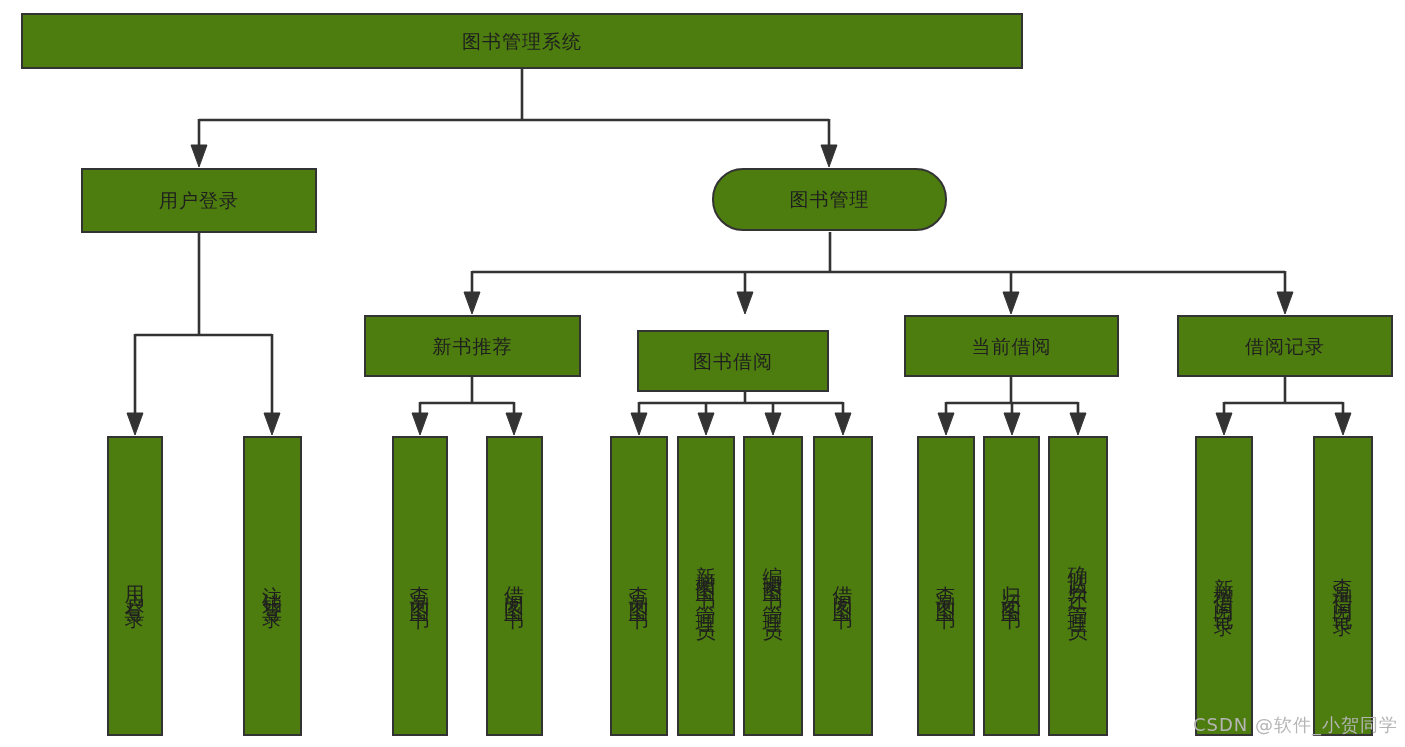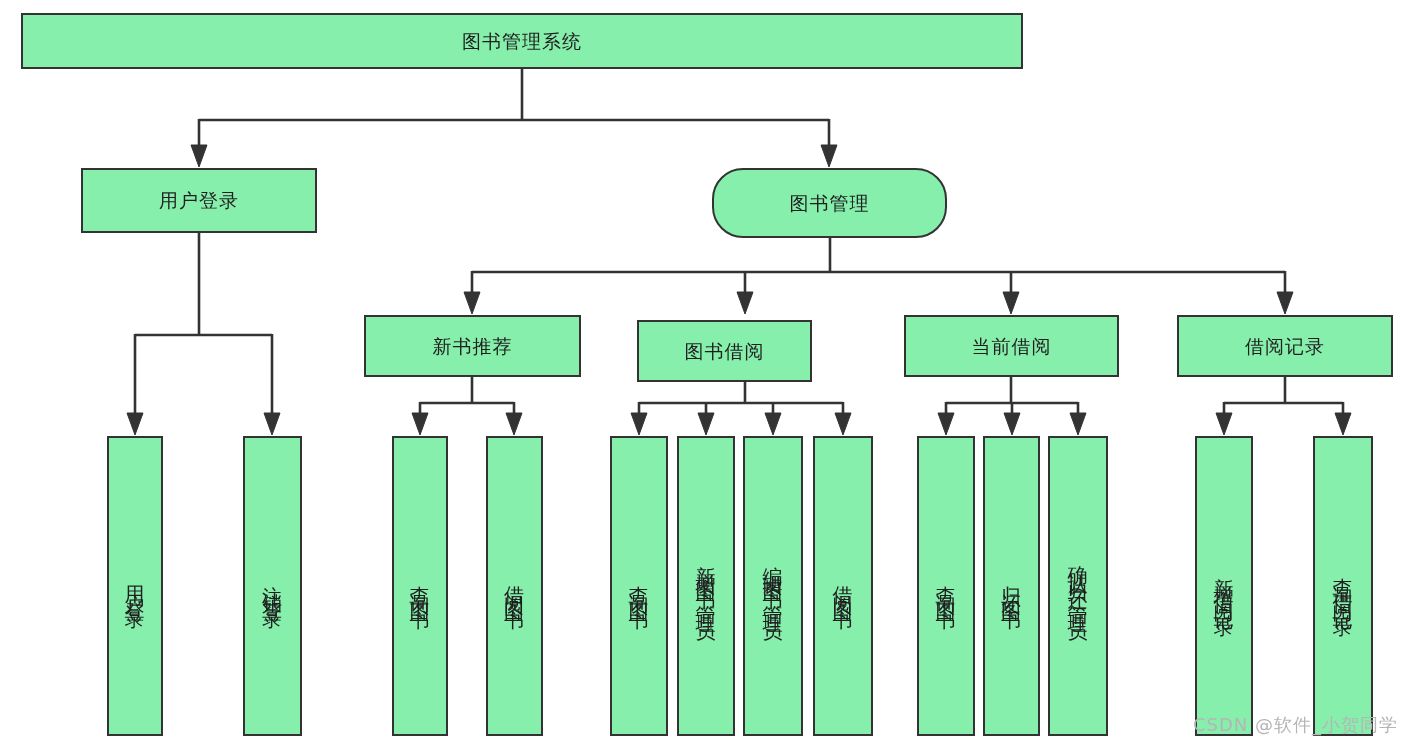--- a/index.html
+++ b/index.html
@@ -27,21 +27,21 @@
     stroke-width: 2.6;
   }
   .wires polygon {
     fill: #333333;
     stroke: #333333;
   }
   .box {
     position: absolute;
     box-sizing: border-box;
     border: 2.5px solid #333333;
-    background: #86efac;
+    background: #4d7c0f;
     color: #1f1f1f;
     display: flex;
     align-items: center;
     justify-content: center;
     text-align: center;
   }
   .box.h {
     font-size: 19px;
     letter-spacing: 1px;
     line-height: 1;
@@ -140,24 +140,24 @@
       <line x1="1224" y1="402" x2="1224" y2="416"></line>
       <polygon points="1216,413 1232,413 1224,435"></polygon>
       <line x1="1343" y1="402" x2="1343" y2="416"></line>
       <polygon points="1335,413 1351,413 1343,435"></polygon>
     </g>
   </svg>
 
   <div class="box h" style="left:21px; top:13px; width:1002px; height:56px;">图书管理系统</div>
 
   <div class="box h" style="left:81px; top:168px; width:236px; height:65px;">用户登录</div>
-  <div class="box h" style="left:712px; top:168px; width:235px; height:70px;border-radius:31px;">图书管理</div>
+  <div class="box h" style="left:712px; top:168px; width:235px; height:63px;border-radius:31px;">图书管理</div>
 
   <div class="box h" style="left:364px; top:315px; width:217px; height:62px;text-align:right;">新书推荐</div>
-  <div class="box h" style="left:637px; top:320px; width:175px; height:62px;">图书借阅</div>
+  <div class="box h" style="left:637px; top:330px; width:192px; height:62px;">图书借阅</div>
   <div class="box h" style="left:904px; top:315px; width:215px; height:62px;">当前借阅</div>
   <div class="box h" style="left:1177px; top:315px; width:216px; height:62px;">借阅记录</div>
 
   <div class="box v" style="left:107px; top:436px; width:56px; height:300px;">用户登录</div>
   <div class="box v" style="left:243px; top:436px; width:59px; height:300px;">注销登录</div>
 
   <div class="box v" style="left:392px; top:436px; width:56px; height:300px;">查询图书</div>
   <div class="box v" style="left:486px; top:436px; width:57px; height:300px;">借阅图书</div>
 
   <div class="box v" style="left:610px; top:436px; width:58px; height:300px;">查询图书</div>

